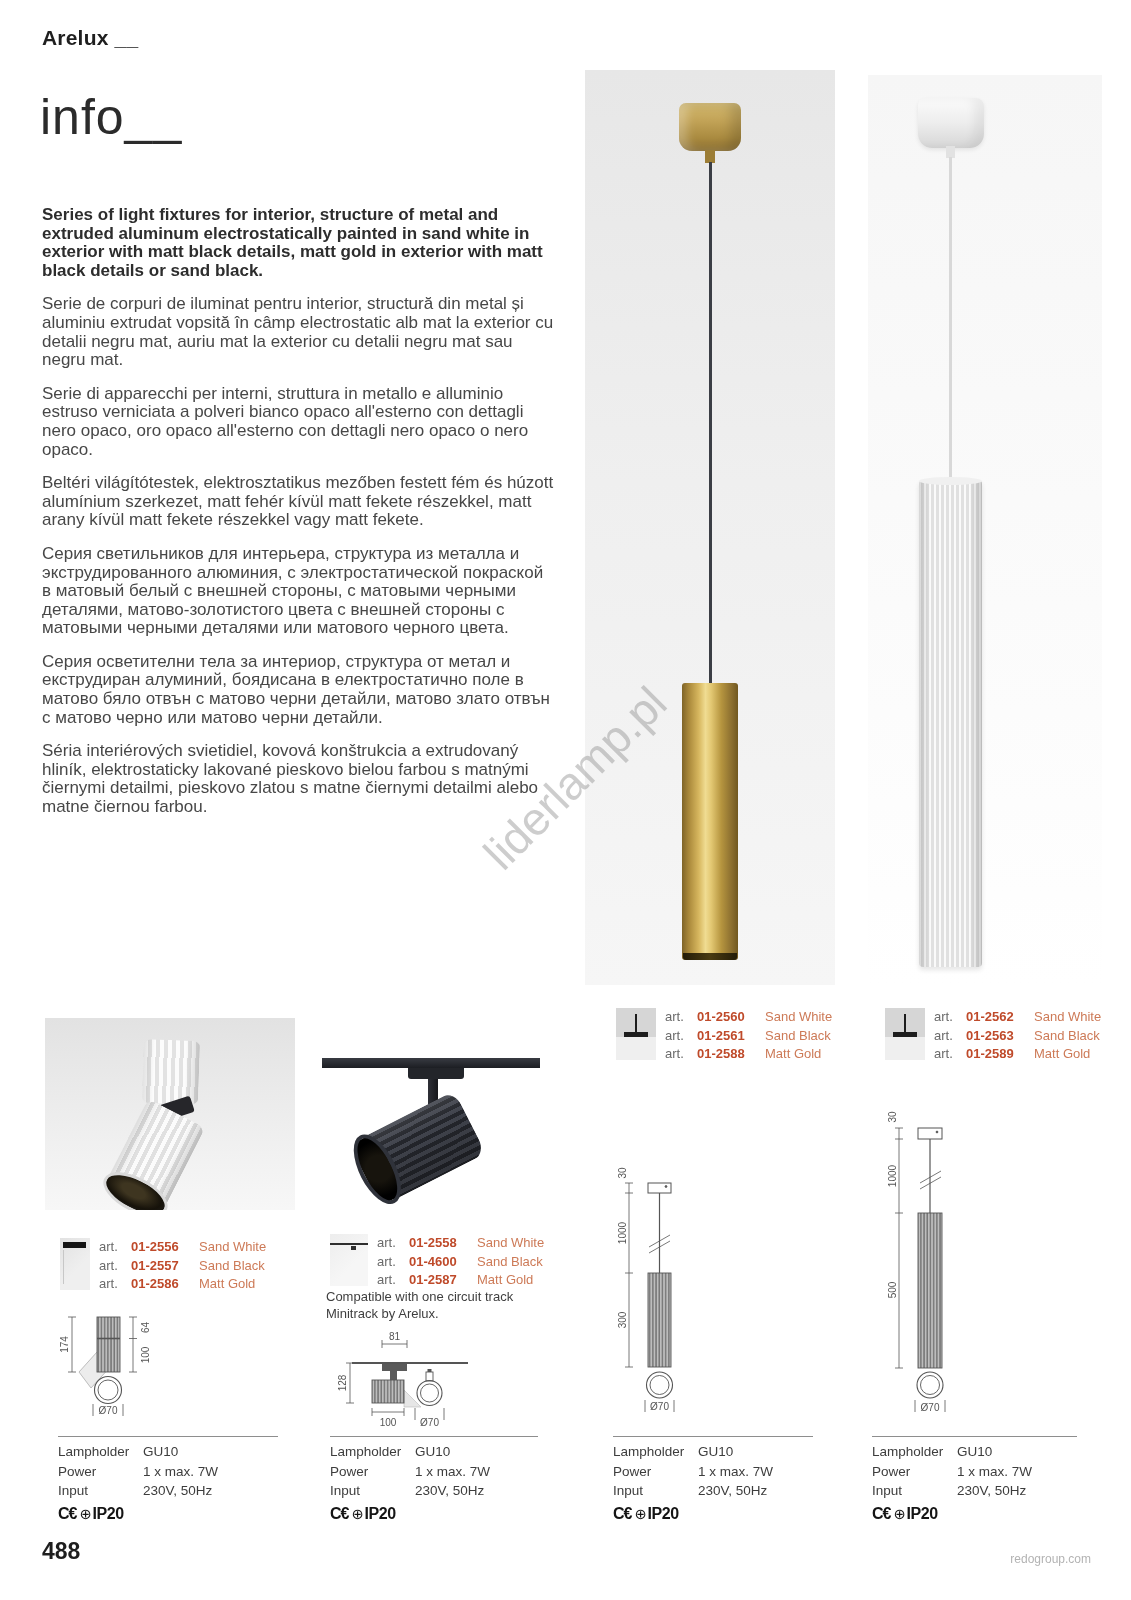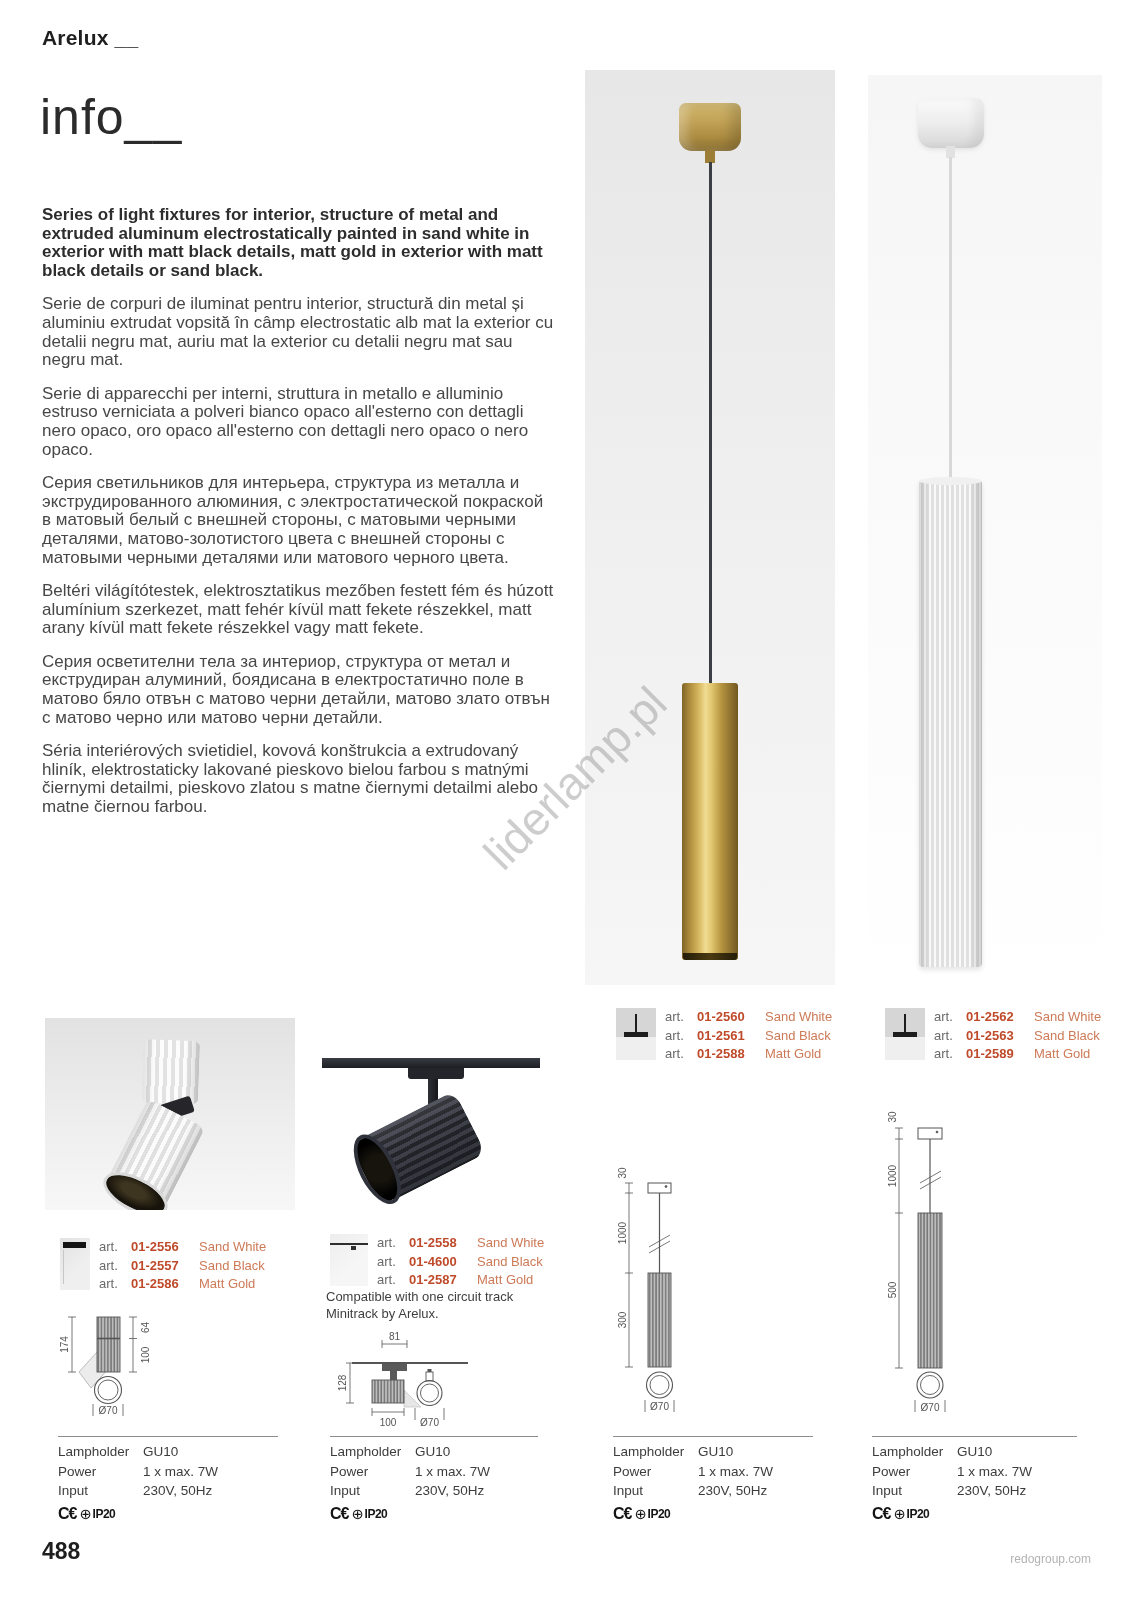--- a/index.html
+++ b/index.html
@@ -99,40 +99,40 @@
   .dwg svg text{font-family:"Liberation Sans",sans-serif;font-size:10px;fill:#555;}
   .dwg svg line,.dwg svg circle,.dwg svg rect.outl{stroke:#555;}
 
   
   .spec{position:absolute;border-top:1px solid #8e8e8e;padding-top:5px;z-index:3;}
   .spec-row{display:flex;font-size:13.5px;line-height:19.5px;color:#3d3d3d;}
   .spec-label{width:85px;flex:none;}
   .cert-line{margin-top:4px;display:flex;align-items:center;color:#151515;}
   .ce{font-weight:bold;font-size:16px;letter-spacing:-1px;}
   .cert-circle{font-size:14.5px;margin:0 1px 0 3px;}
-  .ip{font-weight:bold;font-size:12px;letter-spacing:-.5px;}
+  .ip{font-weight:bold;font-size:16px;letter-spacing:-.5px;}
 
   
   .page-num{position:absolute;left:42px;top:1538px;font-size:23px;font-weight:bold;color:#1e1e1e;}
   .website{position:absolute;right:40px;top:1552px;font-size:12px;color:#b3b3b3;}
 </style>
 </head>
 <body>
 
 <div class="page">
 
   <div class="brand">Arelux __</div>
   <div class="big-title">info__</div>
 
   <div class="intro">
     <p class="en">Series of light fixtures for interior, structure of metal and extruded aluminum electrostatically painted in sand white in exterior with matt black details, matt gold in exterior with matt black details or sand black.</p>
     <p>Serie de corpuri de iluminat pentru interior, structură din metal și aluminiu extrudat vopsită în câmp electrostatic alb mat la exterior cu detalii negru mat, auriu mat la exterior cu detalii negru mat sau negru mat.</p>
     <p>Serie di apparecchi per interni, struttura in metallo e alluminio estruso verniciata a polveri bianco opaco all'esterno con dettagli nero opaco, oro opaco all'esterno con dettagli nero opaco o nero opaco.</p>
+    <p>Beltéri világítótestek, elektrosztatikus mezőben festett fém és húzott alumínium szerkezet, matt fehér kívül matt fekete részekkel, matt arany kívül matt fekete részekkel vagy matt fekete.</p>
     <p>Серия светильников для интерьера, структура из металла и экструдированного алюминия, с электростатической покраской в матовый белый с внешней стороны, с матовыми черными деталями, матово-золотистого цвета с внешней стороны с матовыми черными деталями или матового черного цвета.</p>
-    <p>Beltéri világítótestek, elektrosztatikus mezőben festett fém és húzott alumínium szerkezet, matt fehér kívül matt fekete részekkel, matt arany kívül matt fekete részekkel vagy matt fekete.</p>
     <p>Серия осветителни тела за интериор, структура от метал и екструдиран алуминий, боядисана в електростатично поле в матово бяло отвън с матово черни детайли, матово злато отвън с матово черно или матово черни детайли.</p>
     <p>Séria interiérových svietidiel, kovová konštrukcia a extrudovaný hliník, elektrostaticky lakované pieskovo bielou farbou s matnými čiernymi detailmi, pieskovo zlatou s matne čiernymi detailmi alebo matne čiernou farbou.</p>
   </div>
 
   <div class="strip-center"></div>
   <div class="strip-right"></div>
 
   <div>
     <div class="gp-canopy"></div>
     <div class="gp-stem"></div>

